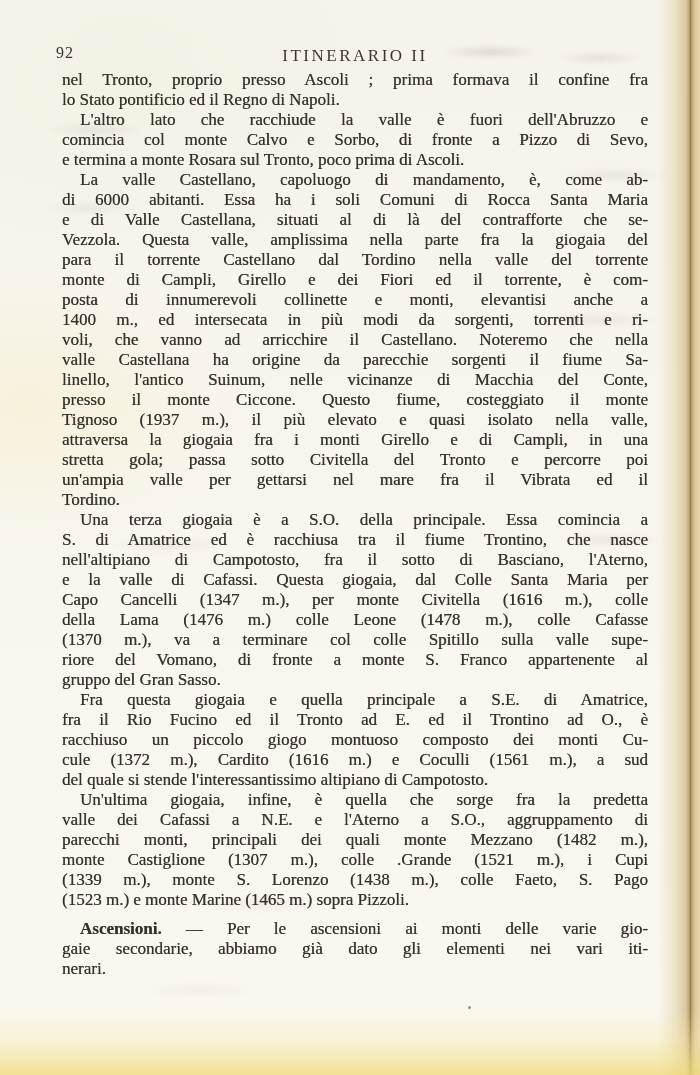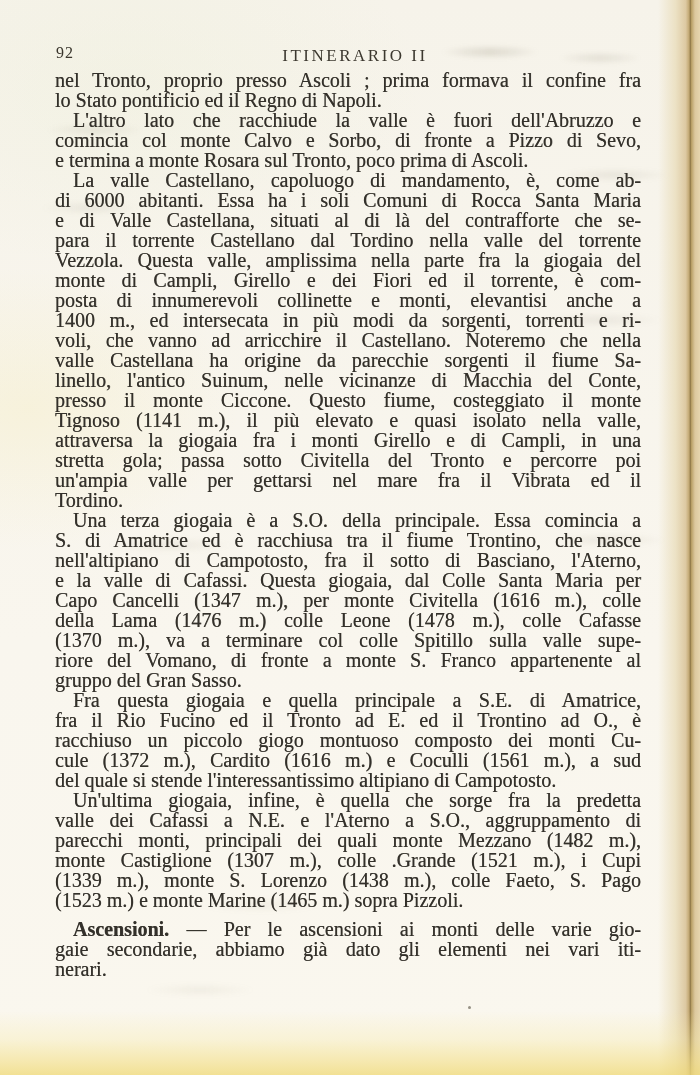--- a/index.html
+++ b/index.html
@@ -88,23 +88,23 @@
     position: absolute;
     left: 0; right: 0; top: 2px;
     text-align: center;
     font-size: 17px;
     letter-spacing: 2.5px;
     color: #3c382f;
   }
   .text-block {
     position: absolute;
     top: 70px;
-    left: 55px;
+    left: 62px;
     width: 586px;
-    font-size: 20px;
+    font-size: 17px;
     line-height: 20px;
     color: #33302a;
     text-shadow: 0.3px 0 0 rgba(46,43,37,0.65);
   }
   .paragraph { margin: 0; }
   .paragraph.space-before { margin-top: 9px; }
   .line {
     text-align: justify;
     text-align-last: justify;
     white-space: normal;
@@ -134,30 +134,30 @@
       </div>
       <div class="paragraph">
         <div class="line indent">L'altro lato che racchiude la valle è fuori dell'Abruzzo e</div>
         <div class="line">comincia col monte Calvo e Sorbo, di fronte a Pizzo di Sevo,</div>
         <div class="line last">e termina a monte Rosara sul Tronto, poco prima di Ascoli.</div>
       </div>
       <div class="paragraph">
         <div class="line indent">La valle Castellano, capoluogo di mandamento, è, come ab-</div>
         <div class="line">di 6000 abitanti. Essa ha i soli Comuni di Rocca Santa Maria</div>
         <div class="line">e di Valle Castellana, situati al di là del contrafforte che se-</div>
+        <div class="line">Vezzola. Questa valle, amplissima nella parte fra la giogaia del</div>
         <div class="line">para il torrente Castellano dal Tordino nella valle del torrente</div>
-        <div class="line">Vezzola. Questa valle, amplissima nella parte fra la giogaia del</div>
         <div class="line">monte di Campli, Girello e dei Fiori ed il torrente, è com-</div>
         <div class="line">posta di innumerevoli collinette e monti, elevantisi anche a</div>
         <div class="line">1400 m., ed intersecata in più modi da sorgenti, torrenti e ri-</div>
         <div class="line">voli, che vanno ad arricchire il Castellano. Noteremo che nella</div>
         <div class="line">valle Castellana ha origine da parecchie sorgenti il fiume Sa-</div>
         <div class="line">linello, l'antico Suinum, nelle vicinanze di Macchia del Conte,</div>
         <div class="line">presso il monte Ciccone. Questo fiume, costeggiato il monte</div>
-        <div class="line">Tignoso (1141 m.), il più elevato e quasi isolato nella valle,</div>
+        <div class="line">Tignoso (1937 m.), il più elevato e quasi isolato nella valle,</div>
         <div class="line">attraversa la giogaia fra i monti Girello e di Campli, in una</div>
         <div class="line">stretta gola; passa sotto Civitella del Tronto e percorre poi</div>
         <div class="line">un'ampia valle per gettarsi nel mare fra il Vibrata ed il</div>
         <div class="line last">Tordino.</div>
       </div>
       <div class="paragraph">
         <div class="line indent">Una terza giogaia è a S.O. della principale. Essa comincia a</div>
         <div class="line">S. di Amatrice ed è racchiusa tra il fiume Trontino, che nasce</div>
         <div class="line">nell'altipiano di Campotosto, fra il sotto di Basciano, l'Aterno,</div>
         <div class="line">e la valle di Cafassi. Questa giogaia, dal Colle Santa Maria per</div>

